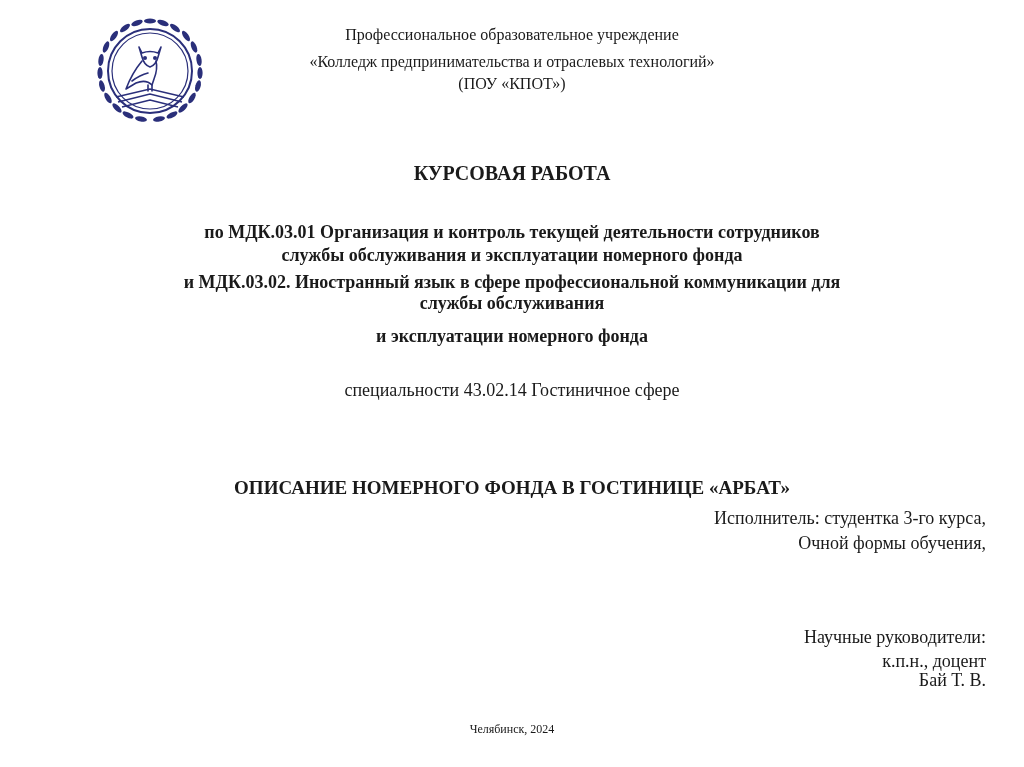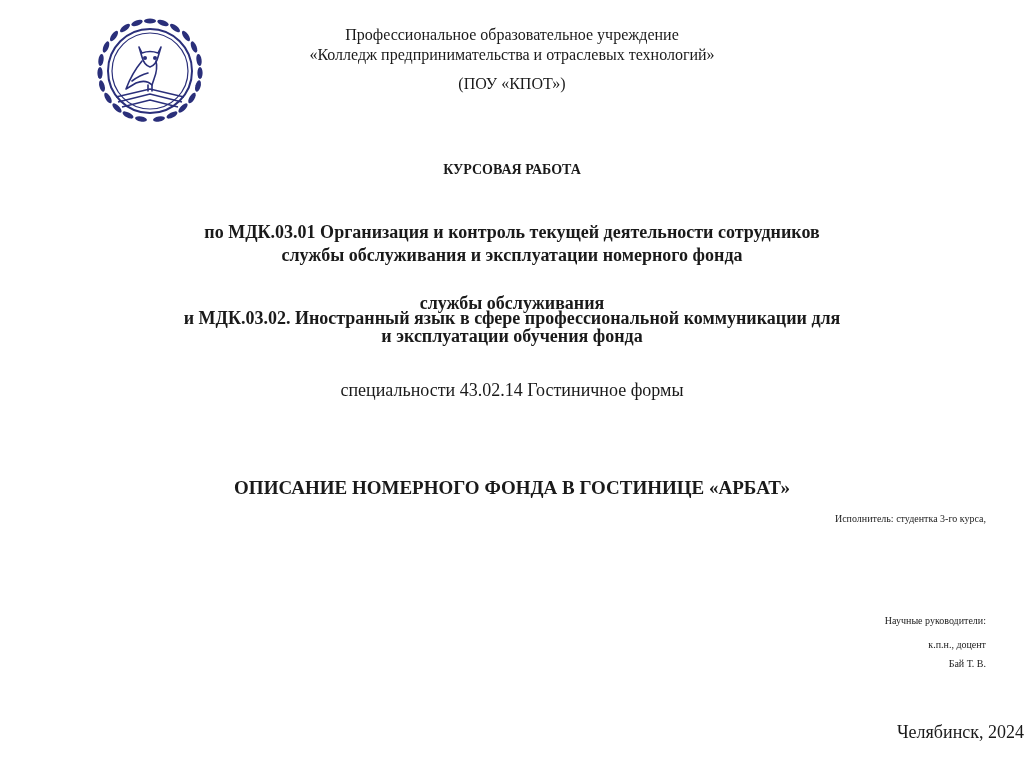--- a/index.html
+++ b/index.html
@@ -5,26 +5,26 @@
   html, body { margin: 0; padding: 0; }
   body {
     width: 1024px; height: 767px; background: #ffffff; position: relative; overflow: hidden;
     font-family: "Liberation Serif", "DejaVu Serif", serif; color: #1a1a1a;
   }
   .abs { position: absolute; }
   .center { left: 0; width: 1024px; text-align: center; }
   .logo { left: 92px; top: 17px; width: 116px; height: 106px; }
   .header-line { font-size: 16px; line-height: 20px; }
   .bold { font-weight: bold; }
-  .title { font-size: 14px; }
+  .title { font-size: 20px; }
   .subject { font-size: 18px; line-height: 27px; }
   .spec { font-size: 18px; }
   .topic { font-size: 19px; }
-  .right-block { right: 38px; text-align: right; font-size: 10px; line-height: 25px; }
-  .city { font-size: 18px; text-align: right; }
+  .right-block { right: 38px; text-align: right; font-size: 18px; line-height: 25px; }
+  .city { font-size: 12px; }
 </style>
 </head>
 <body>
 
 <div class="abs logo">
   <svg width="116" height="106" viewBox="0 0 116 106">
     <g fill="#2a2f7a">
 
       <g id="leaves">
         <ellipse cx="58" cy="4" rx="6" ry="2.6"></ellipse>
@@ -66,38 +66,39 @@
 
     <g fill="none" stroke="#2a2f7a" stroke-width="1.6">
       <path d="M24 80 L58 72 L92 80"></path>
       <path d="M26 85 L58 77 L90 85"></path>
       <path d="M30 90 L58 83 L86 90"></path>
     </g>
   </svg>
 </div>
 
 <div class="abs center header-line" style="top:25px;">Профессиональное образовательное учреждение</div>
-<div class="abs center header-line" style="top:45px;">«Колледж предпринимательства и отраслевых технологий»</div>
+<div class="abs center header-line" style="top:52px;">«Колледж предпринимательства и отраслевых технологий»</div>
 <div class="abs center header-line" style="top:74px;">(ПОУ «КПОТ»)</div>
 
 <div class="abs center bold title" style="top:162px;">КУРСОВАЯ РАБОТА</div>
 
 <div class="abs center bold subject" style="top:219px;">по МДК.03.01 Организация и контроль текущей деятельности сотрудников</div>
 <div class="abs center bold subject" style="top:242px;font-family:Liberation Serif, serif;">службы обслуживания и эксплуатации номерного фонда</div>
-<div class="abs center bold subject" style="top:269px;margin-top:36px;">и МДК.03.02. Иностранный язык в сфере профессиональной коммуникации для</div>
+<div class="abs center bold subject" style="top:269px;">и МДК.03.02. Иностранный язык в сфере профессиональной коммуникации для</div>
 <div class="abs center bold subject" style="top:290px;">службы обслуживания</div>
-<div class="abs center bold subject" style="top:323px;">и эксплуатации обучения фонда</div>
+<div class="abs center bold subject" style="top:323px;">и эксплуатации номерного фонда</div>
 
-<div class="abs center spec" style="top:380px;">специальности 43.02.14 Гостиничное формы</div>
+<div class="abs center spec" style="top:380px;">специальности 43.02.14 Гостиничное сфере</div>
 
 <div class="abs center bold topic" style="top:433px;margin-top:44px;">ОПИСАНИЕ НОМЕРНОГО ФОНДА В ГОСТИНИЦЕ «АРБАТ»</div>
 
 <div class="abs right-block" style="top:506px;">
   <div>Исполнитель: студентка 3-го курса,</div>
+  <div>Очной формы обучения,</div>
 </div>
 
-<div class="abs right-block" style="top:610px; line-height:22px;">
+<div class="abs right-block" style="top:626px; line-height:22px;">
   <div style="margin-bottom:3px;">Научные руководители:</div>
   <div style="line-height:20px;">к.п.н., доцент</div>
   <div style="line-height:18px;">Бай Т. В.</div>
 </div>
 
 <div class="abs center city" style="top:722px;">Челябинск, 2024</div>
 
 </body></html>

